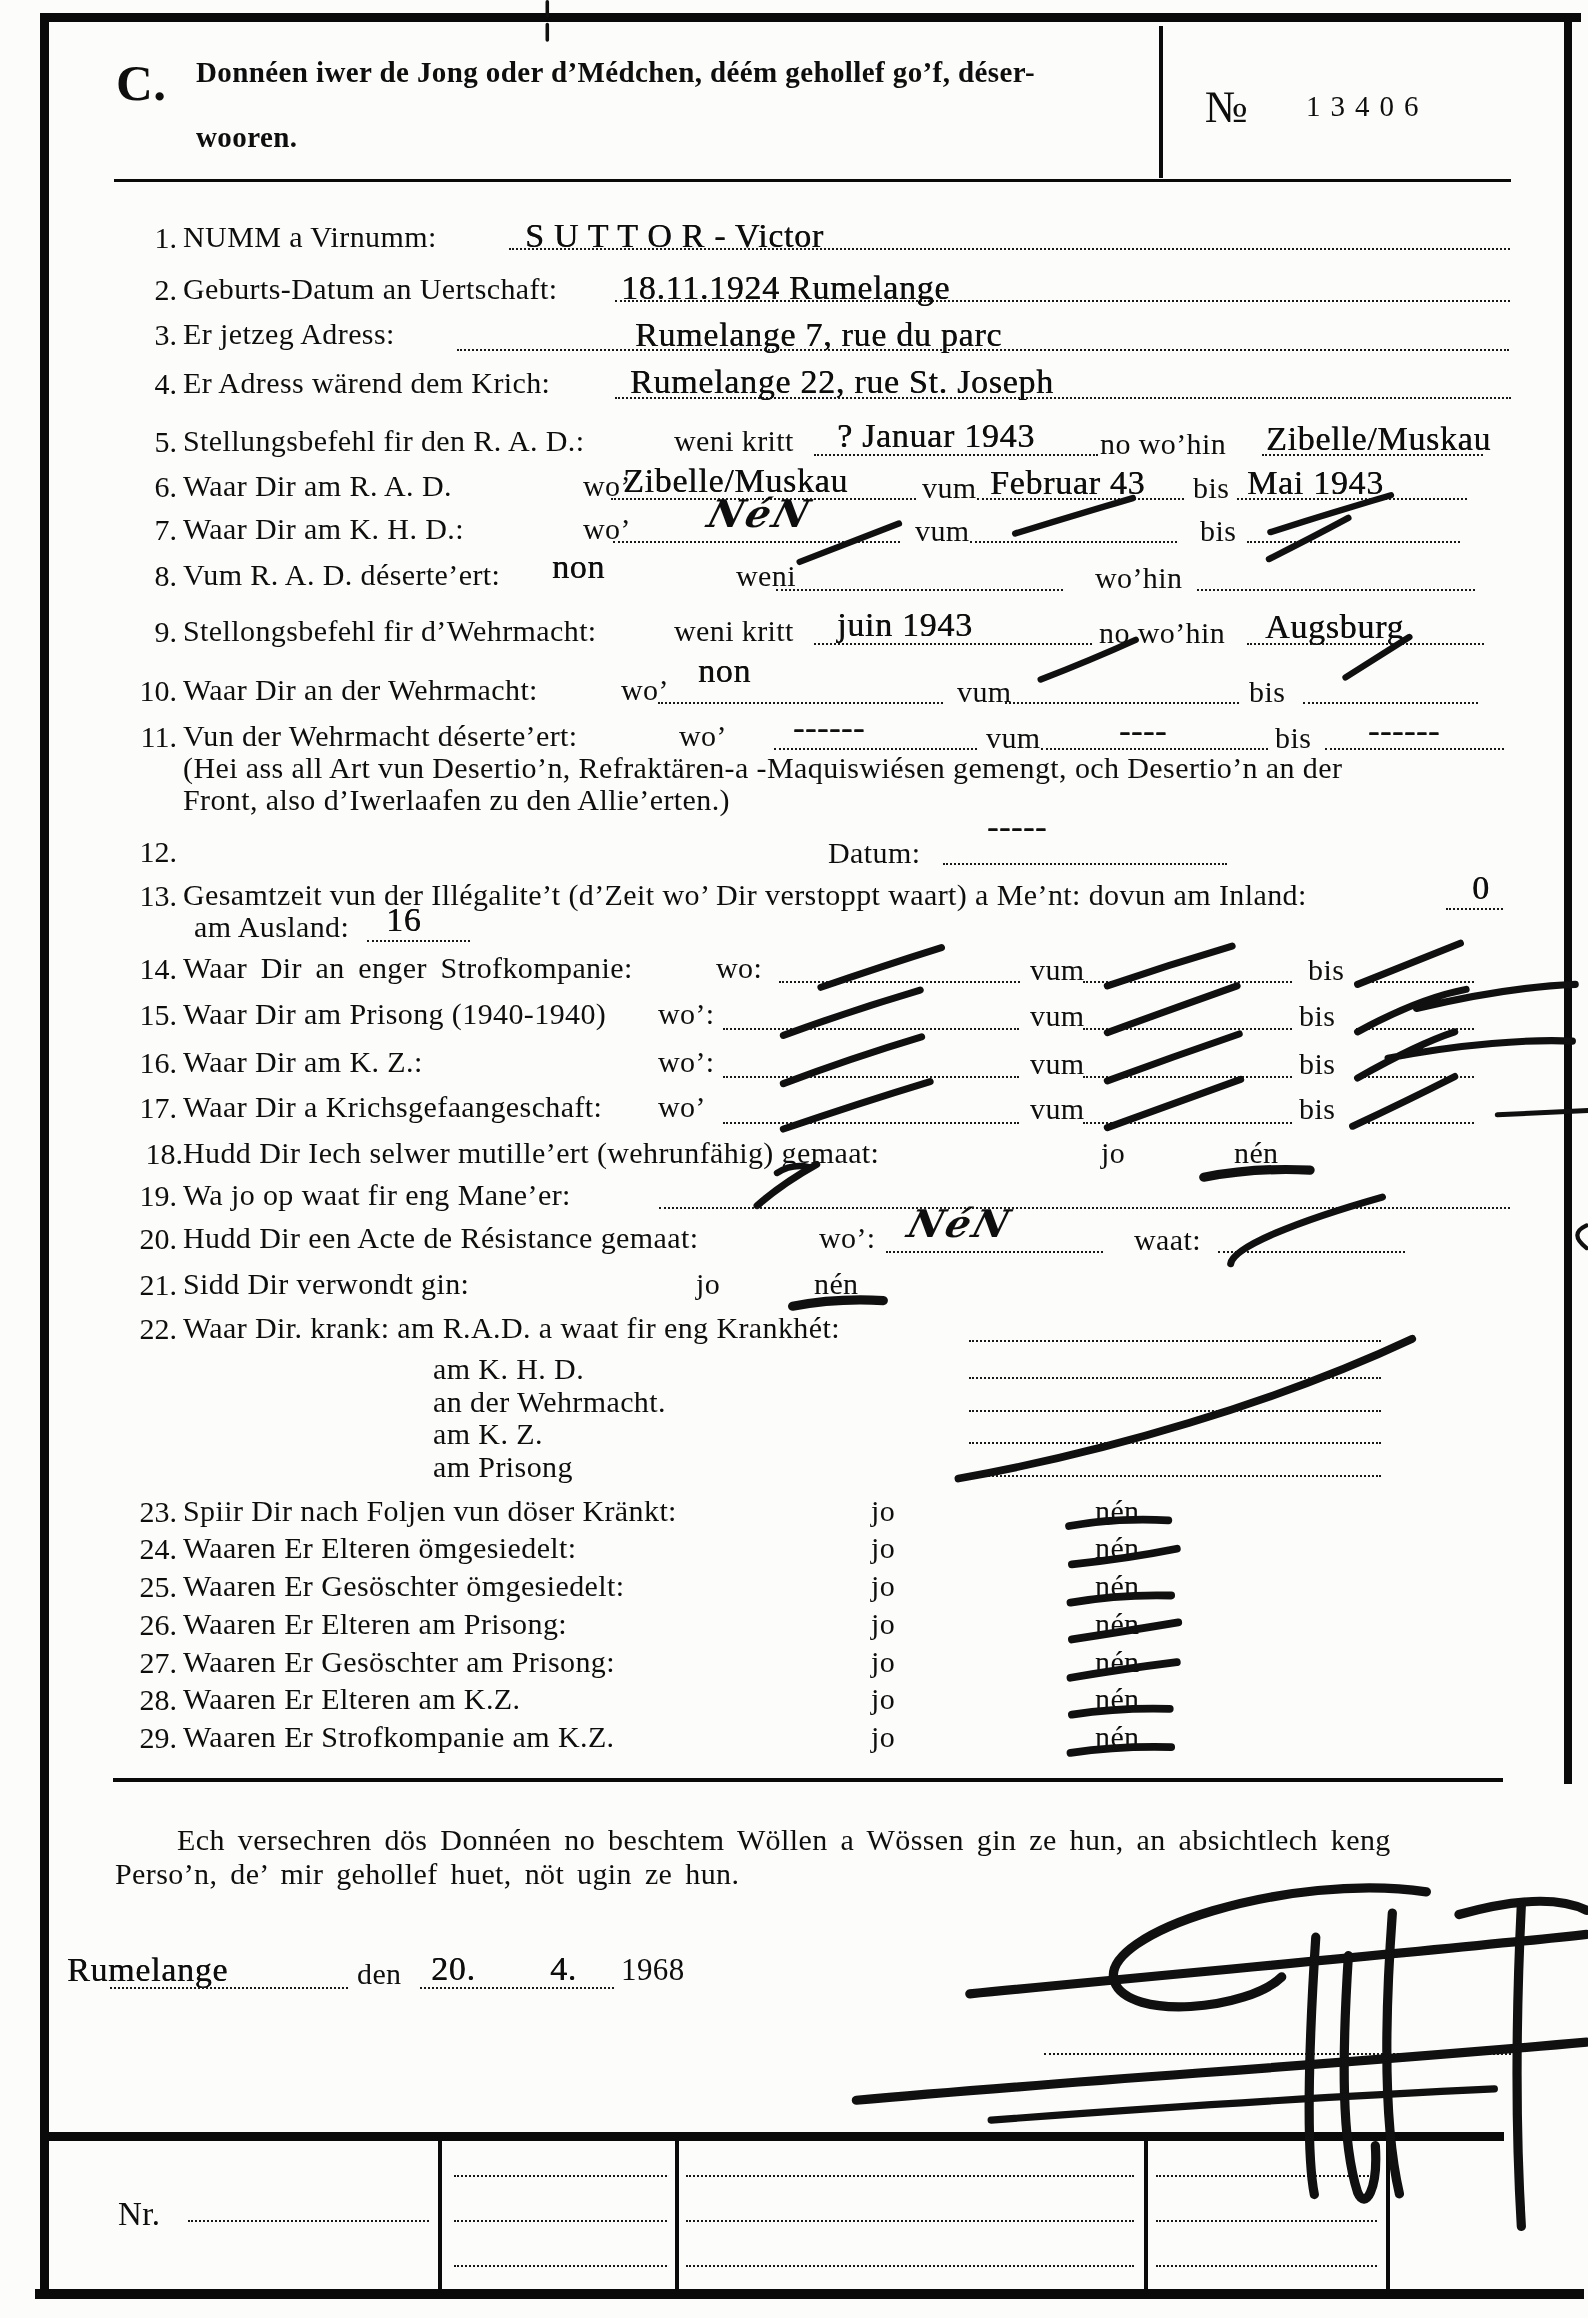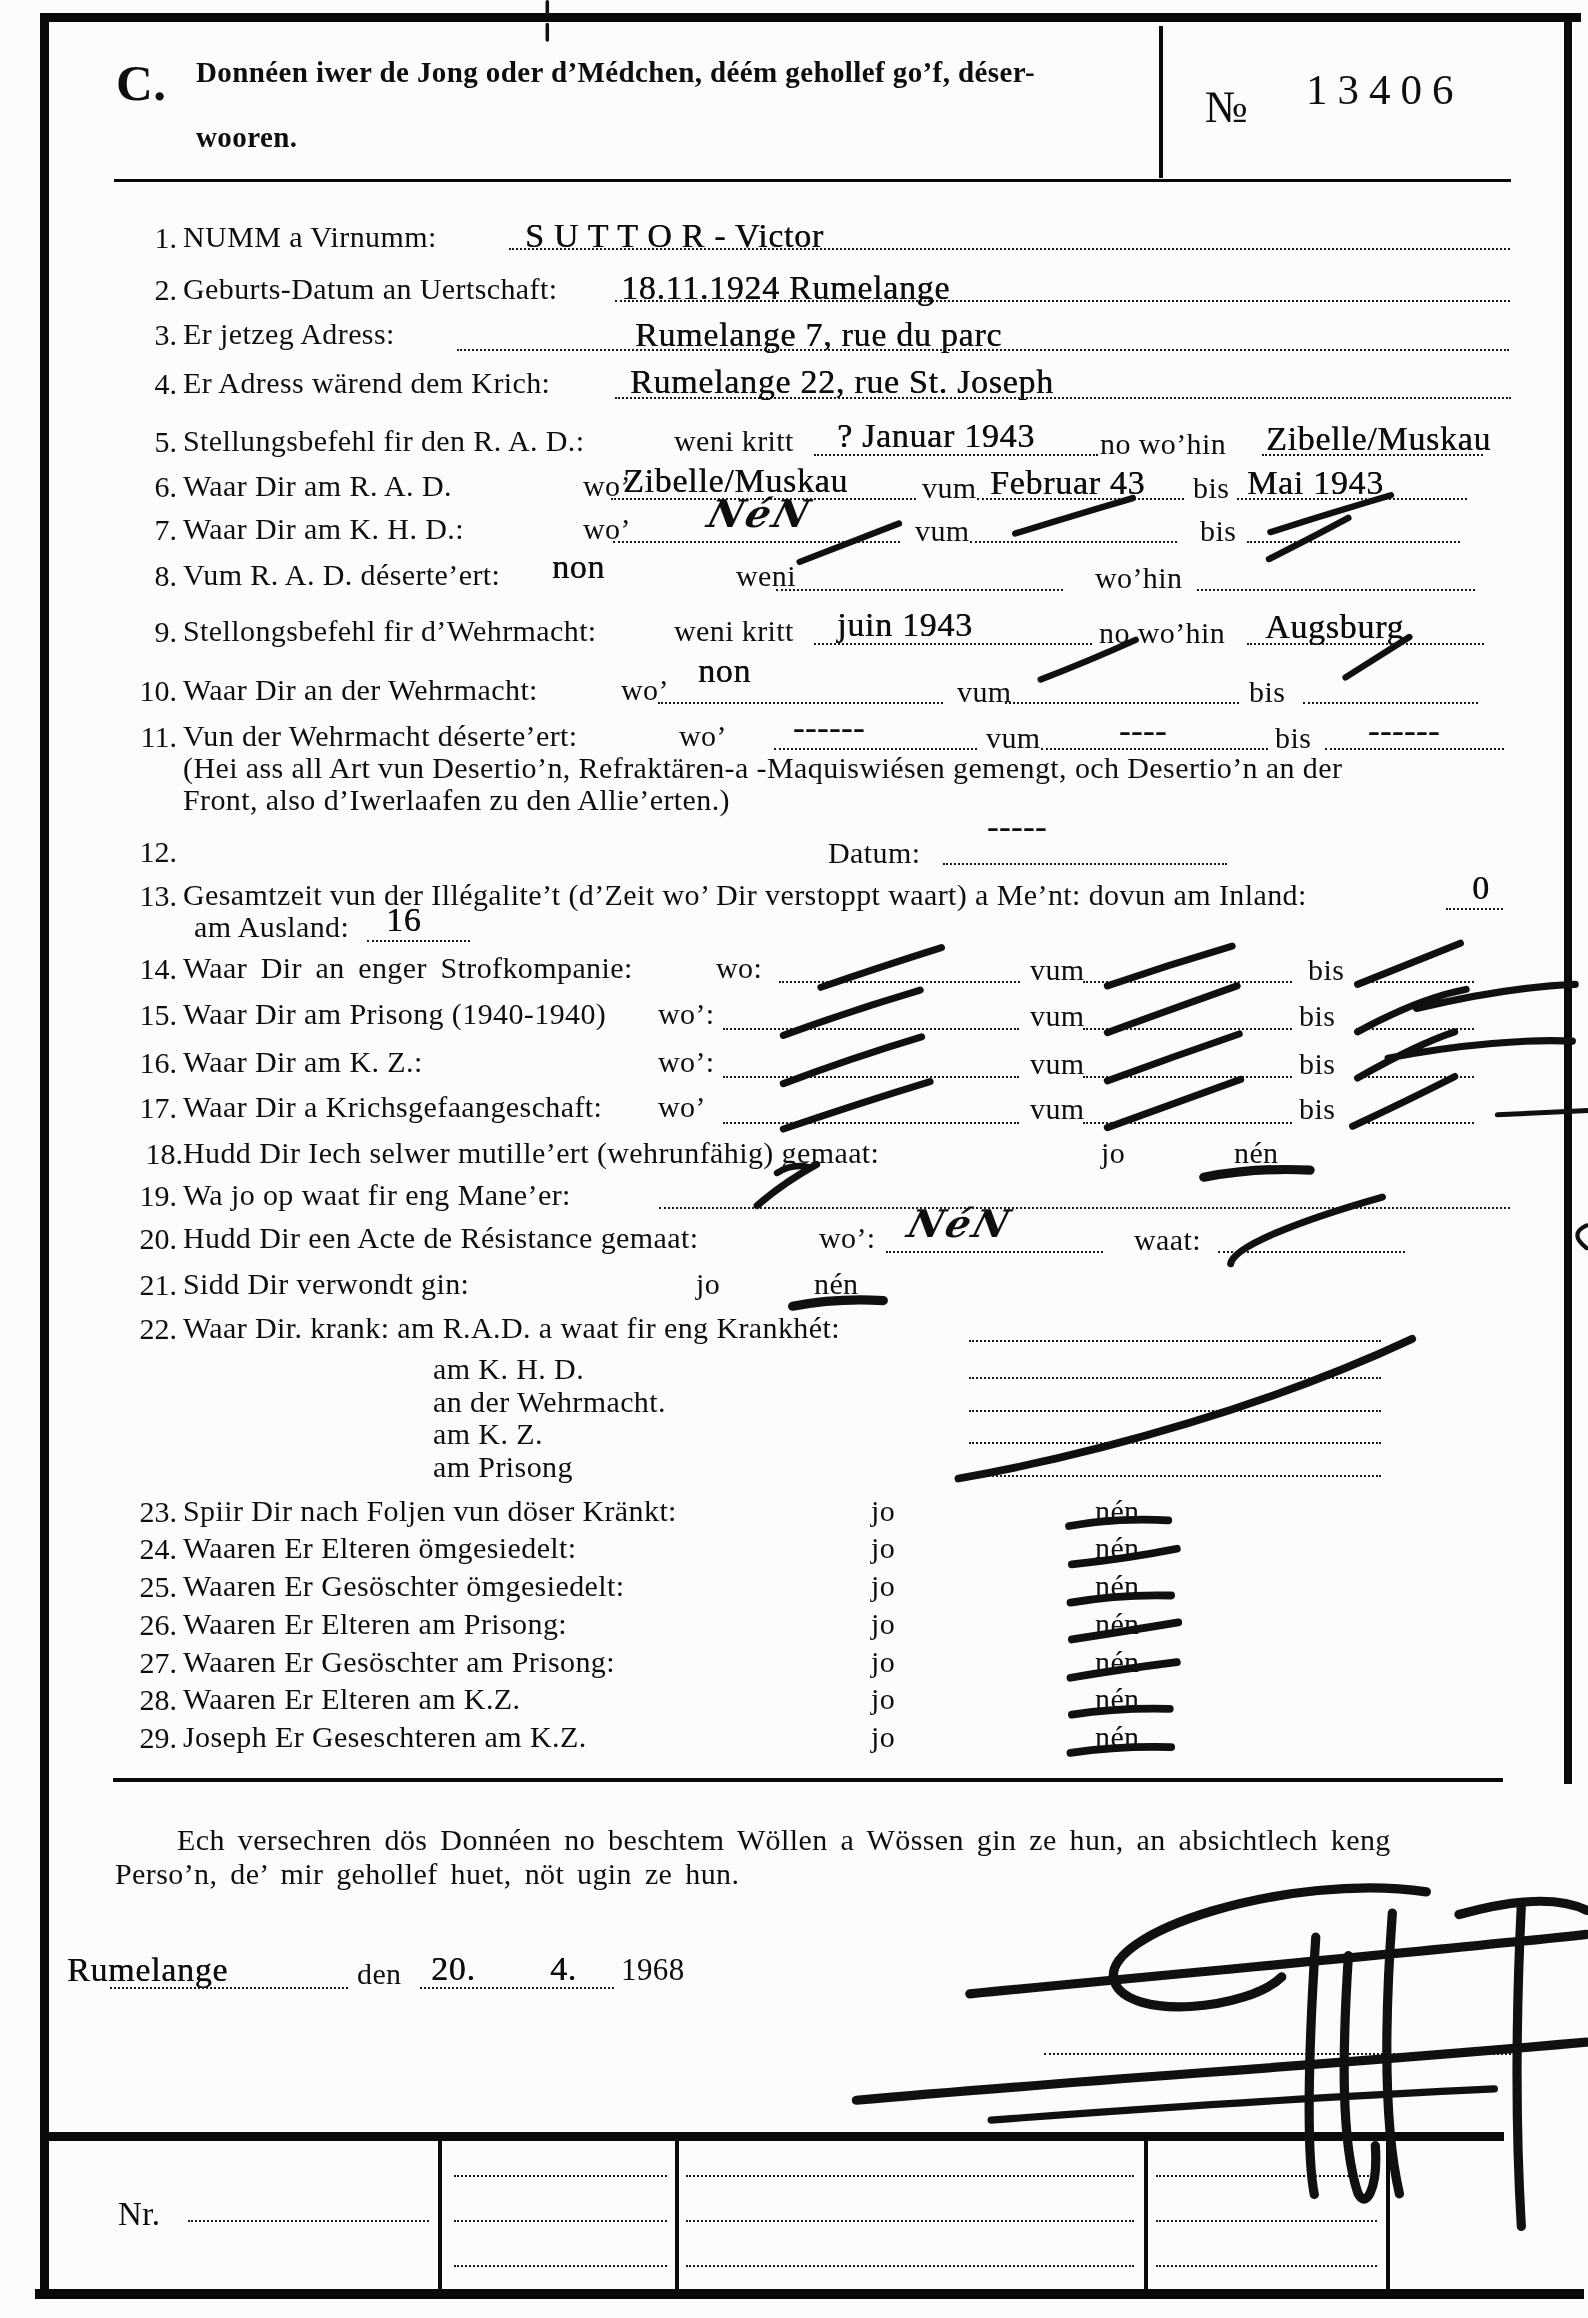--- a/index.html
+++ b/index.html
@@ -23,21 +23,21 @@
 
   <div class="bar" style="left:40px;top:12.8px;width:1541px;height:9.2px"></div>
   <div class="bar" style="left:40px;top:14px;width:9.2px;height:2285px"></div>
   <div class="bar" style="left:1564px;top:21px;width:7.8px;height:1763px"></div>
 
   <span class="t b" style="left:116px;top:57px;font-size:51px">C.</span>
   <span class="t b" style="left:196px;top:57px;font-size:29px">Donnéen iwer de Jong oder d’Médchen, déém gehollef go’f, déser-</span>
   <span class="t b" style="left:196px;top:122px;font-size:29px">wooren.</span>
   <div class="bar" style="left:1159px;top:25.5px;width:3.5px;height:152px"></div>
   <span class="t" style="left:1205px;top:84px;font-size:45px">№</span>
-  <span class="t" style="left:1306px;top:67px;font-size:43px;letter-spacing:10px">13406</span>
+  <span class="t" style="left:1306px;top:91px;font-size:29px;letter-spacing:10px">13406</span>
   <div class="bar" style="left:114px;top:179px;width:1397px;height:2.8px"></div>
 
   <span class="num" style="left:106px;top:221px">1.</span>
   <span class="t" style="left:183px;top:221px">NUMM a Virnumm:</span>
   <div class="dot" style="left:509px;top:248px;width:1001px"></div>
   <span class="m" style="left:525px;top:217px">S U T T O R - Victor</span>
 
   <span class="num" style="left:106px;top:273px">2.</span>
   <span class="t" style="left:183px;top:273px">Geburts-Datum an Uertschaft:</span>
   <div class="dot" style="left:615px;top:300px;width:895px"></div>
@@ -226,21 +226,21 @@
   <span class="t" style="left:1095px;top:1608px">nén</span>
   <span class="num" style="left:106px;top:1646px">27.</span>
   <span class="t" style="left:183px;top:1646px">Waaren Er Gesöschter am Prisong:</span>
   <span class="t" style="left:871px;top:1646px">jo</span>
   <span class="t" style="left:1095px;top:1646px">nén</span>
   <span class="num" style="left:106px;top:1683px">28.</span>
   <span class="t" style="left:183px;top:1683px">Waaren Er Elteren am K.Z.</span>
   <span class="t" style="left:871px;top:1683px">jo</span>
   <span class="t" style="left:1095px;top:1683px">nén</span>
   <span class="num" style="left:106px;top:1721px">29.</span>
-  <span class="t" style="left:183px;top:1721px">Joseph Er Geseschteren am K.Z.</span>
+  <span class="t" style="left:183px;top:1721px">Waaren Er Strofkompanie am K.Z.</span>
   <span class="t" style="left:871px;top:1721px">jo</span>
   <span class="t" style="left:1095px;top:1721px">nén</span>
 
   <div class="bar" style="left:113px;top:1778px;width:1390px;height:3.5px"></div>
   <span class="t" style="left:177px;top:1824px;word-spacing:5px">Ech versechren dös Donnéen no beschtem Wöllen a Wössen gin ze hun, an absichtlech keng</span>
   <span class="t" style="left:115px;top:1858px;word-spacing:5px">Perso’n, de’ mir gehollef huet, nöt ugin ze hun.</span>
 
   <span class="m" style="left:67px;top:1951px">Rumelange</span>
   <div class="dot" style="left:110px;top:1987px;width:238px"></div>
   <span class="t" style="left:357px;top:1958px">den</span>

